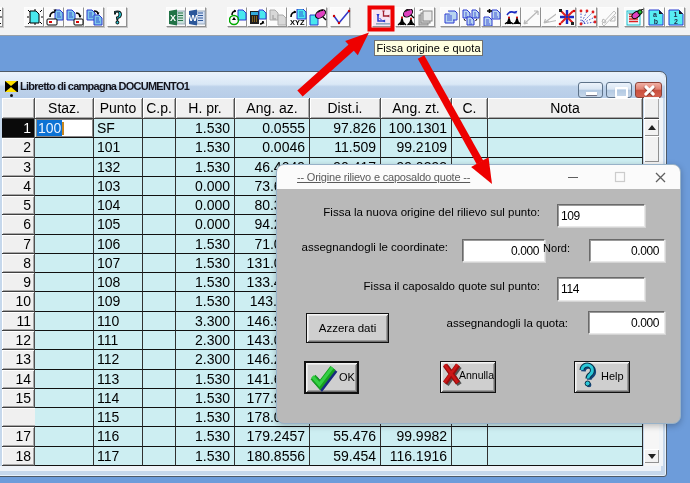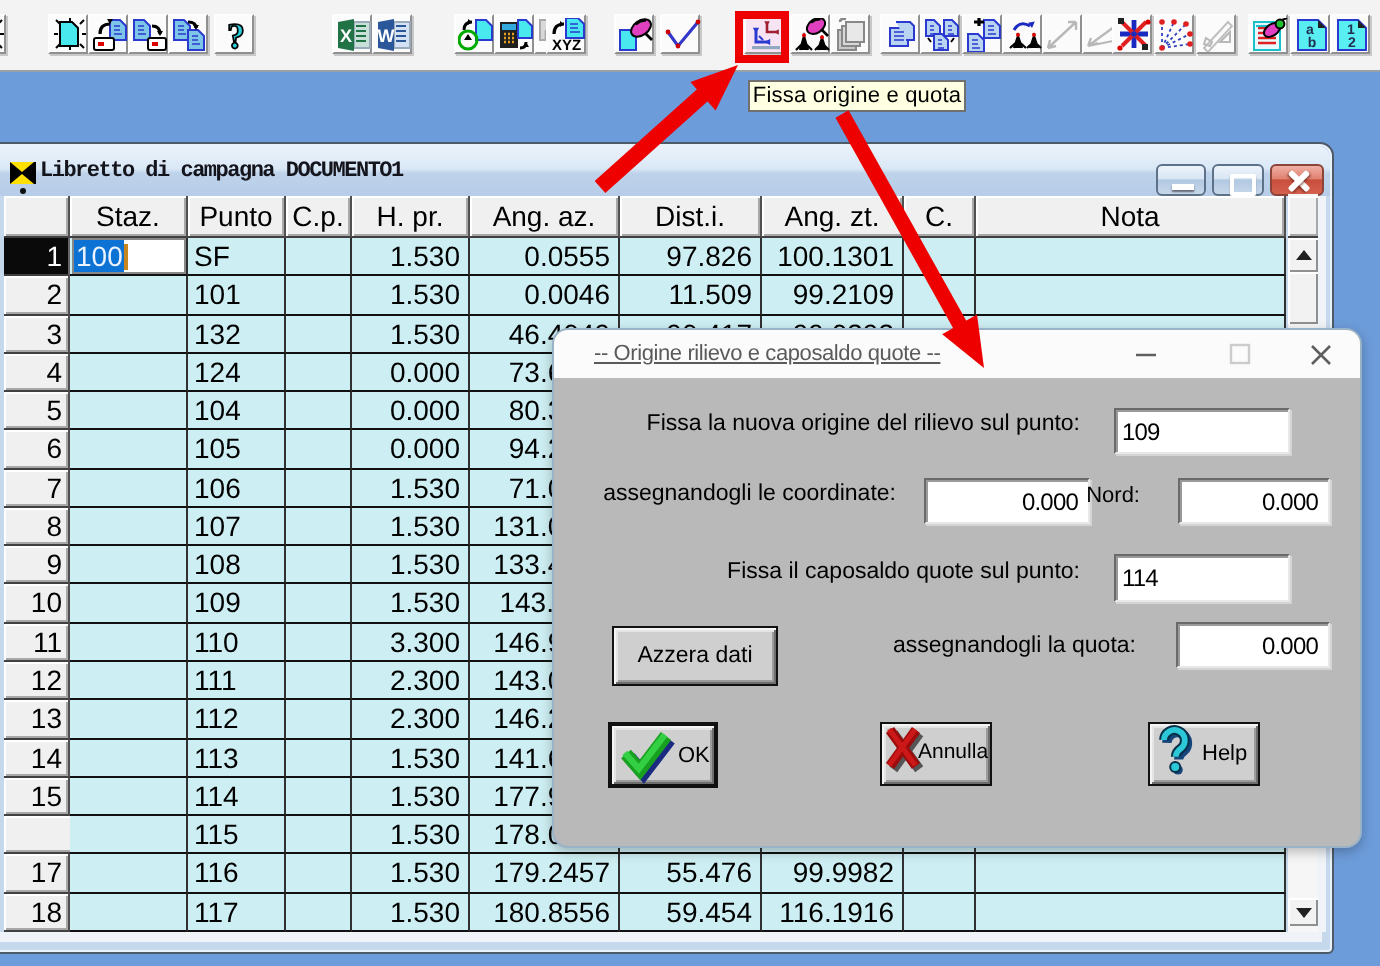--- a/index.html
+++ b/index.html
@@ -4,21 +4,21 @@
 html,body { width:690px; height:483px; overflow:hidden; background:#6d9cda; font-family:"Liberation Sans",sans-serif; }
 #page { position:absolute; top:0; left:0; width:690px; height:483px; }
 
 
 #toolbar { position:absolute; left:0; top:0; width:690px; height:36px; background:#f3f3f3; border-bottom:1px solid #98a0a8; }
 .tbtn { position:absolute; top:7px; width:20px; height:20px; background:#fbfbfb; border:1px solid #fdfdfd; border-right-color:#909090; border-bottom-color:#909090; box-shadow:1px 1px 0 #c8c8c8; padding:1px; }
 .tbtn svg { display:block; }
 
 
 #win { position:absolute; left:-3px; top:71px; width:670px; height:406px; background:#c6d8ec; border:1px solid #4e5a68; border-radius:0 7px 3px 3px; box-shadow: inset 0 0 0 1px #e9f2fa; }
-#titlebar { position:absolute; left:1px; top:1px; width:666px; height:25px; border-radius:0 6px 0 0; background:linear-gradient(180deg,#eaf2fb 0%,#dae8f6 45%,#bed2ea 55%, #b7cde8 100%);font-family:Liberation Mono, monospace; }
+#titlebar { position:absolute; left:1px; top:1px; width:666px; height:25px; border-radius:0 6px 0 0; background:linear-gradient(180deg,#eaf2fb 0%,#dae8f6 45%,#bed2ea 55%, #b7cde8 100%); }
 #titletext { position:absolute; left:21px; top:7px; font-size:11px; font-weight:bold; letter-spacing:-0.75px; color:#14141c; }
 #winicon { position:absolute; left:6px; top:8px; width:13px; height:11px; background:#000; }
 #winicon:before { content:""; position:absolute; left:0; top:0; border-left:6.5px solid transparent; border-right:6.5px solid transparent; border-top:5.5px solid #ffe000; }
 #winicon:after { content:""; position:absolute; left:0; bottom:0; border-left:6.5px solid transparent; border-right:6.5px solid transparent; border-bottom:5.5px solid #ffe000; }
 .wbtn { position:absolute; top:9px; height:16px; border:1px solid #5d7289; border-radius:3px; }
 .wbtn .gl { position:absolute; left:0; right:0; top:0; bottom:0; }
 #bmin { left:579px; width:25px; background:linear-gradient(180deg,#ecf3fb 0%,#d9e6f4 45%,#b2c9e2 50%,#c6d7ea 100%); }
 #bmax { left:607px; width:26px; background:linear-gradient(180deg,#ecf3fb 0%,#d9e6f4 45%,#b2c9e2 50%,#c6d7ea 100%); }
 #bclose { left:636px; width:27px; background:linear-gradient(180deg,#f0b0a4 0%,#e08172 45%,#c94f3d 50%,#d4604e 100%); border-color:#8c4338; }
 #bmin .gl:before { content:""; position:absolute; left:7px; top:9px; width:11px; height:3px; background:#fff; box-shadow:0 1px 1px #667; }
@@ -144,21 +144,21 @@
           <path d="M14 12 l-1.5 2.5 h3 z" fill="#000"></path>
         </svg>
       </div>
       <div class="tbtn" style="left:267px;">
         <svg width="18" height="17" viewBox="0 0 18 17">
           <path d="M1 1 h5 l3 3 v7 h-8 z" fill="#d8d8d8" stroke="#aaa" stroke-width="1"></path>
           <path d="M9 6 h5 l3 3 v7 h-8 z" fill="#d8d8d8" stroke="#aaa" stroke-width="1"></path>
           <path d="M4 6 v4 h3" stroke="#aaa" stroke-width="1.4" fill="none"></path>
         </svg>
       </div>
-      <div class="tbtn" style="left:273px;">
+      <div class="tbtn" style="left:287px;">
         <svg width="18" height="17" viewBox="0 0 18 17">
           <path d="M8 0 h6 l3 3 v7 h-9 z" fill="#49e8ee" stroke="#2a3ad0" stroke-width="1"></path>
           <path d="M10 3 h4 M10 5 h4 M10 7 h5" stroke="#2a3ad0" stroke-width="0.8"></path>
           <path d="M2 8 q0 -5 5 -5" stroke="#000" stroke-width="1.6" fill="none"></path>
           <path d="M7 3 l-2 -1.5 v3 z" fill="#000"></path>
           <text x="1" y="16" font-size="7.5" font-weight="bold" fill="#000" font-family="Liberation Sans">XYZ</text>
         </svg>
       </div>
       <div class="tbtn" style="left:307px;">
         <svg width="18" height="17" viewBox="0 0 18 17">
@@ -380,21 +380,21 @@
         <div class="dc r" style="left:176px;width:59px">1.530</div>
         <div class="dc r" style="left:235px;width:75px">46.4049</div>
         <div class="dc r" style="left:310px;width:71px">90.417</div>
         <div class="dc r" style="left:381px;width:71px">99.0393</div>
         <div class="dc l" style="left:452px;width:36px"></div>
         <div class="dc l" style="left:488px;width:155px"></div>
       </div>
 <div class="trow" style="top:79.81px;height:19.27px">
         <div class="rh" style="left:2px;width:33px">4</div>
         <div class="dc l" style="left:35px;width:59px"></div>
-        <div class="dc l" style="left:94px;width:49px">124</div>
+        <div class="dc l" style="left:94px;width:49px">103</div>
         <div class="dc l" style="left:143px;width:33px"></div>
         <div class="dc r" style="left:176px;width:59px">0.000</div>
         <div class="dc r" style="left:235px;width:75px">73.6055</div>
         <div class="dc r" style="left:310px;width:71px">88.312</div>
         <div class="dc r" style="left:381px;width:71px">99.2836</div>
         <div class="dc l" style="left:452px;width:36px"></div>
         <div class="dc l" style="left:488px;width:155px"></div>
       </div>
 <div class="trow" style="top:99.08px;height:19.27px">
         <div class="rh" style="left:2px;width:33px">5</div>

